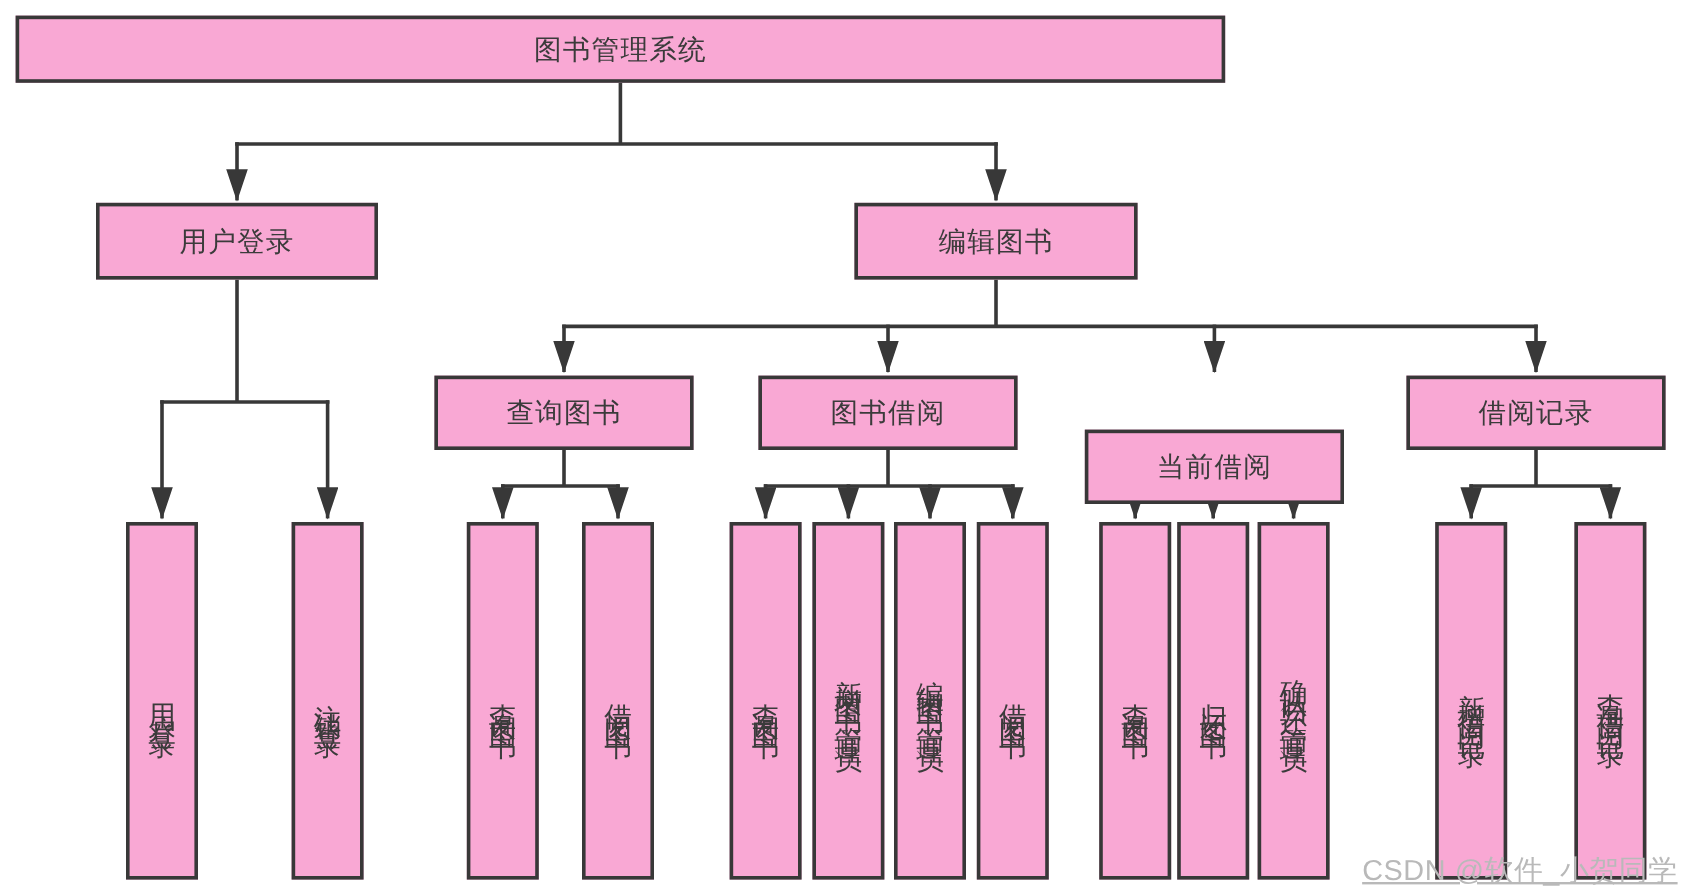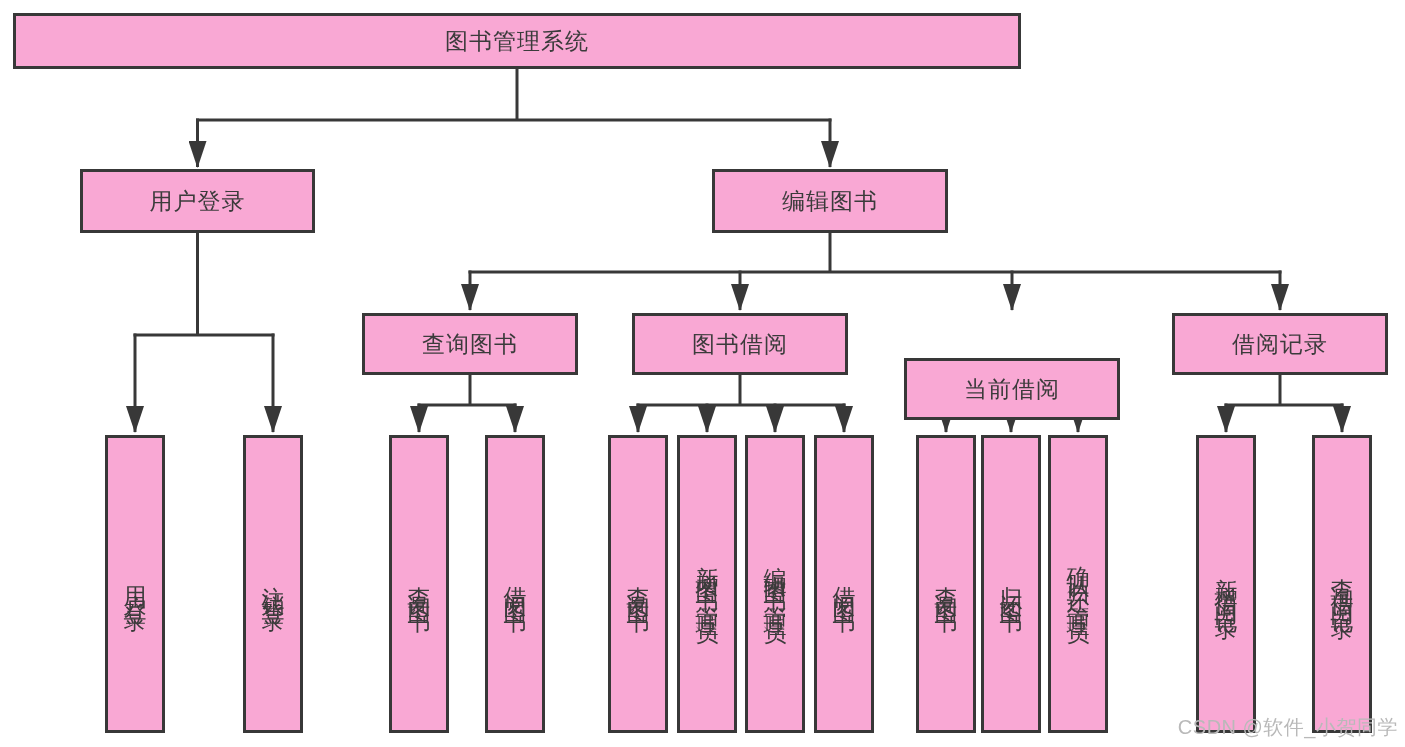--- a/index.html
+++ b/index.html
@@ -23,22 +23,23 @@
   .leaf span {
     writing-mode: vertical-rl;
     text-orientation: mixed;
     letter-spacing: 8px;
     line-height: 1;
   }
   .watermark {
     position: absolute; z-index: 5;
     right: 7px; bottom: 6px;
     color: #b9b9b9;
-    font-size: 20px;
+    font-size: 24px;
     letter-spacing: 0.5px;
+    text-decoration: underline;
   }
 </style>
 </head>
 <body>
 
 <div class="canvas">
 
   <svg class="connectors" width="1405" height="747" viewBox="0 0 1405 747">
     <defs>
       <marker id="arrow" viewBox="0 0 27 18" markerUnits="userSpaceOnUse" markerWidth="27" markerHeight="18" refX="26" refY="9" orient="auto">

